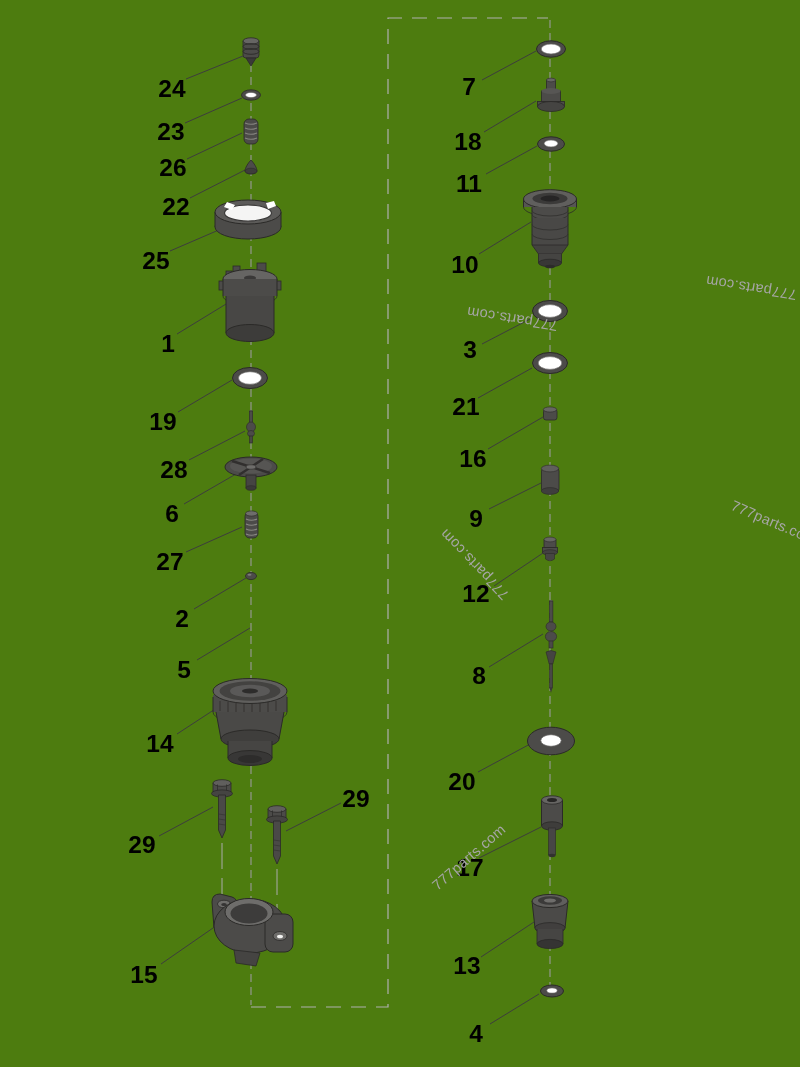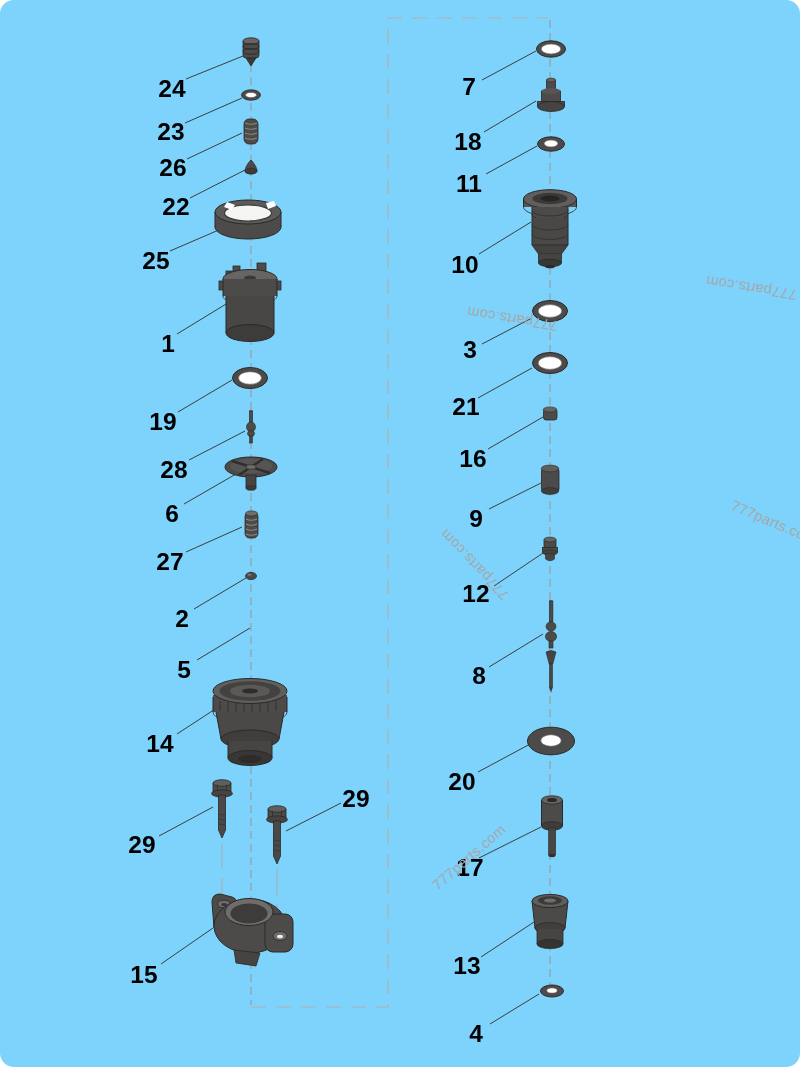--- a/index.html
+++ b/index.html
@@ -1,16 +1,16 @@
 <!DOCTYPE html>
 <html style="--part-body: #4c4b49; --part-dark: #3a3938; --part-light: #6a6967; --outline: #2b2a28; --leader-line: #3d3d3d; --dashed-line: #9a9a9a; --boundary: #b0b0b0; --label: #000000; --watermark: #a6a6a6;"><head>
 <meta charset="utf-8">
 <style>
   html,body{margin:0;padding:0;background:#ffffff;}
-  .page{width:800px;height:1067px;position:relative;background:#7dd3fc;overflow:hidden;border-radius:14px;}
+  .page{width:800px;height:1067px;position:relative;background:#4d7c0f;overflow:hidden;}
   svg{display:block;}
   .axis{stroke:var(--dashed-line);stroke-width:1.1;stroke-dasharray:8 5;fill:none;}
   .guide{stroke:#ababab;stroke-width:1;stroke-dasharray:26 9;fill:none;}
   .boundary{stroke:var(--boundary);stroke-width:1.2;stroke-dasharray:15 10;fill:none;}
   .leader{stroke:var(--leader-line);stroke-width:1;}
   .callout{font:bold 24.5px "Liberation Sans",sans-serif;fill:var(--label);text-anchor:middle;dominant-baseline:central;}
   .wm{font:14.5px "Liberation Sans",sans-serif;fill:var(--watermark);text-anchor:middle;letter-spacing:.3px;}
   .o{stroke:var(--outline);stroke-width:1;}
   .o8{stroke:var(--outline);stroke-width:.8;}
   .o6{stroke:var(--outline);stroke-width:.6;}

